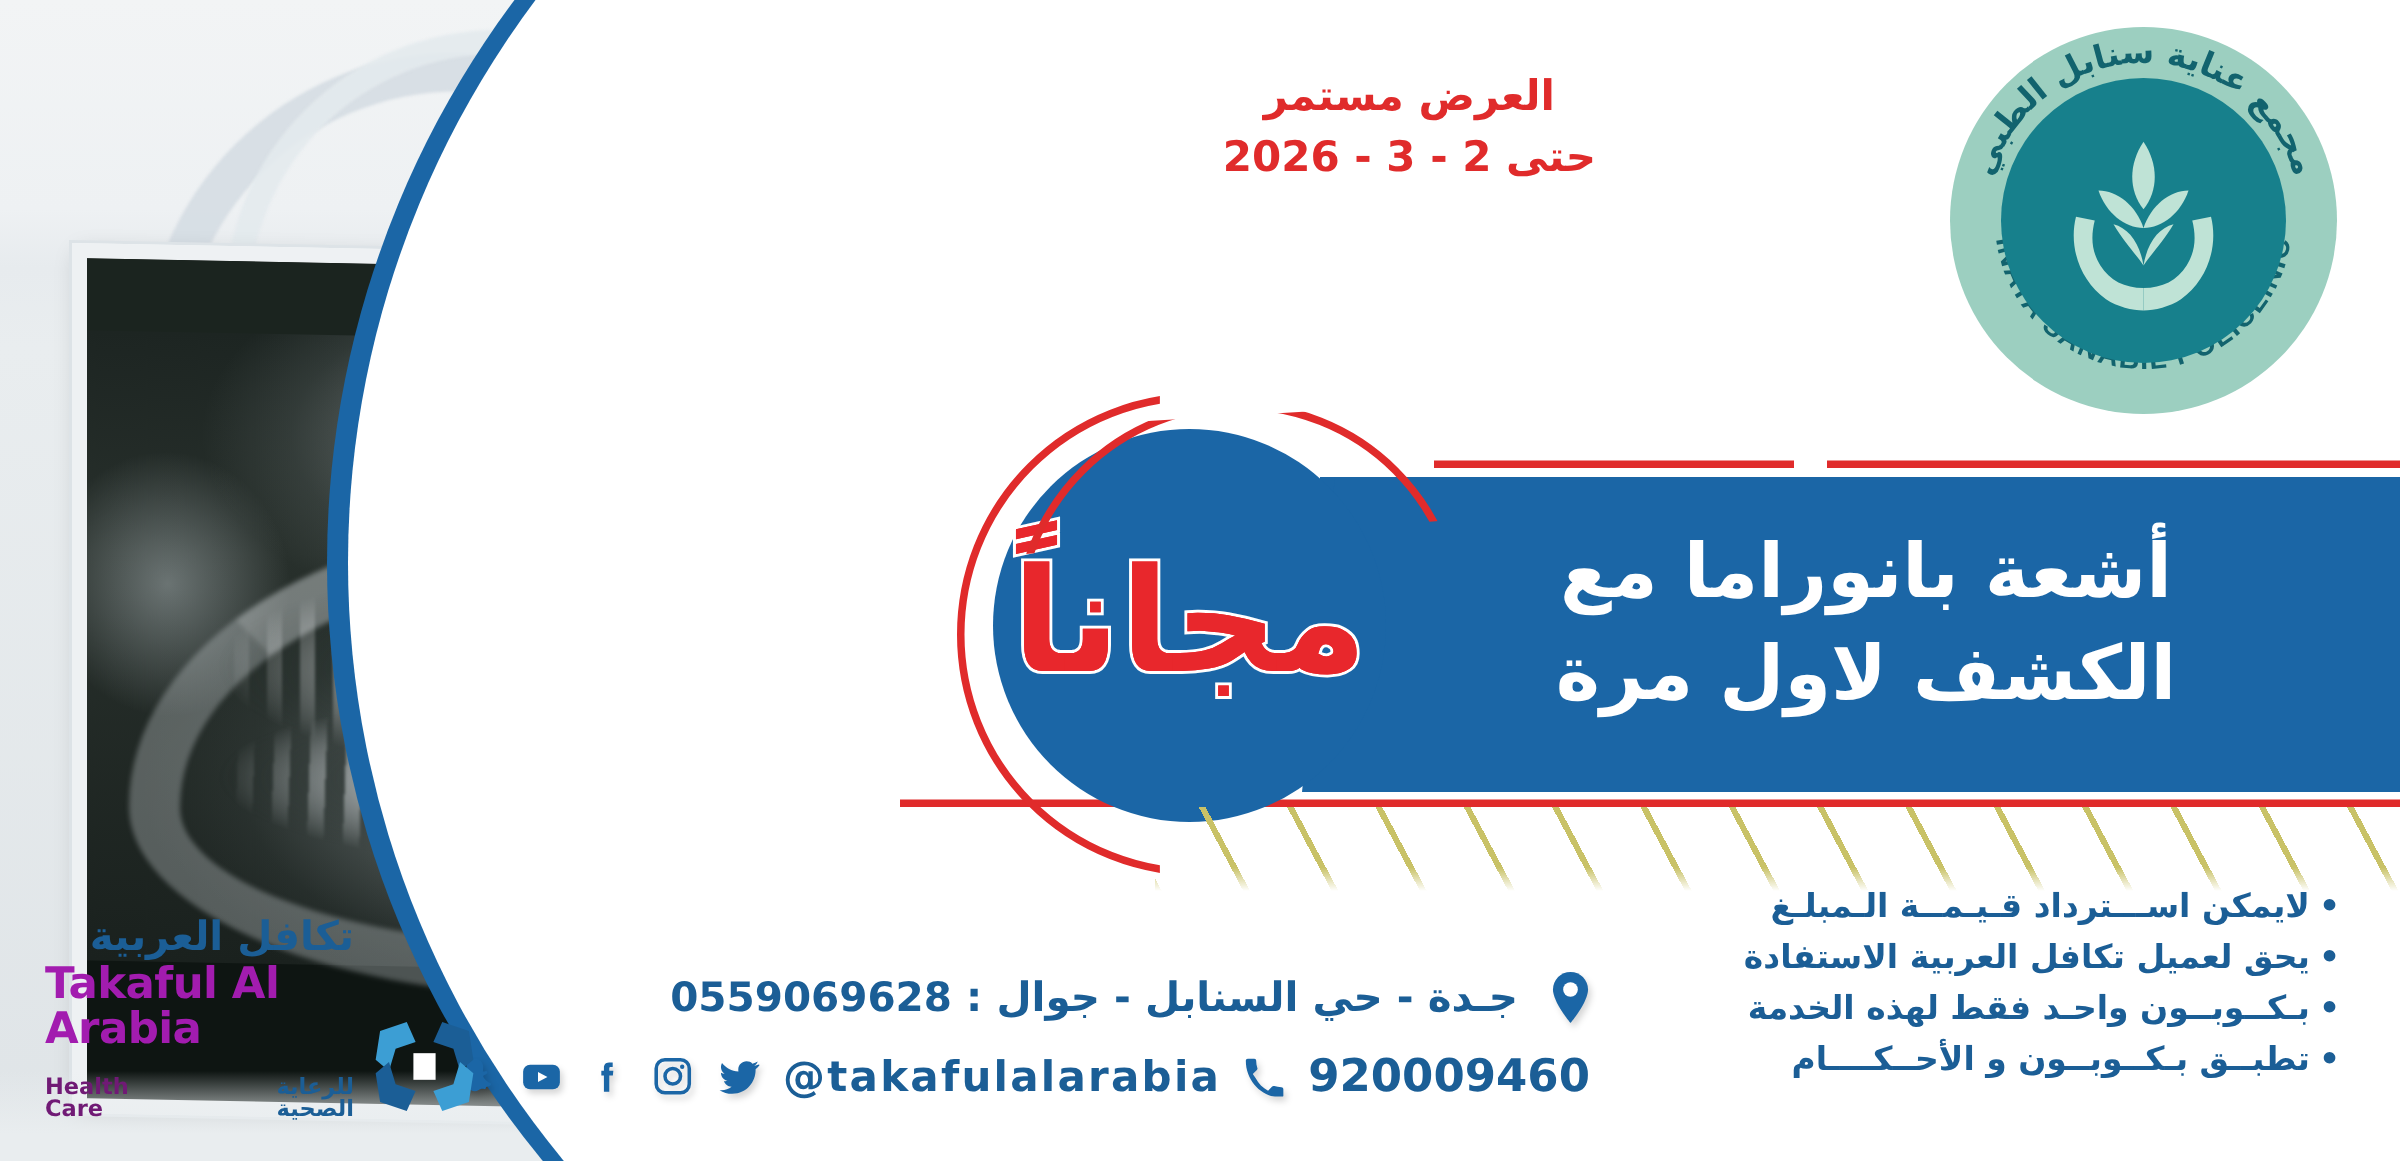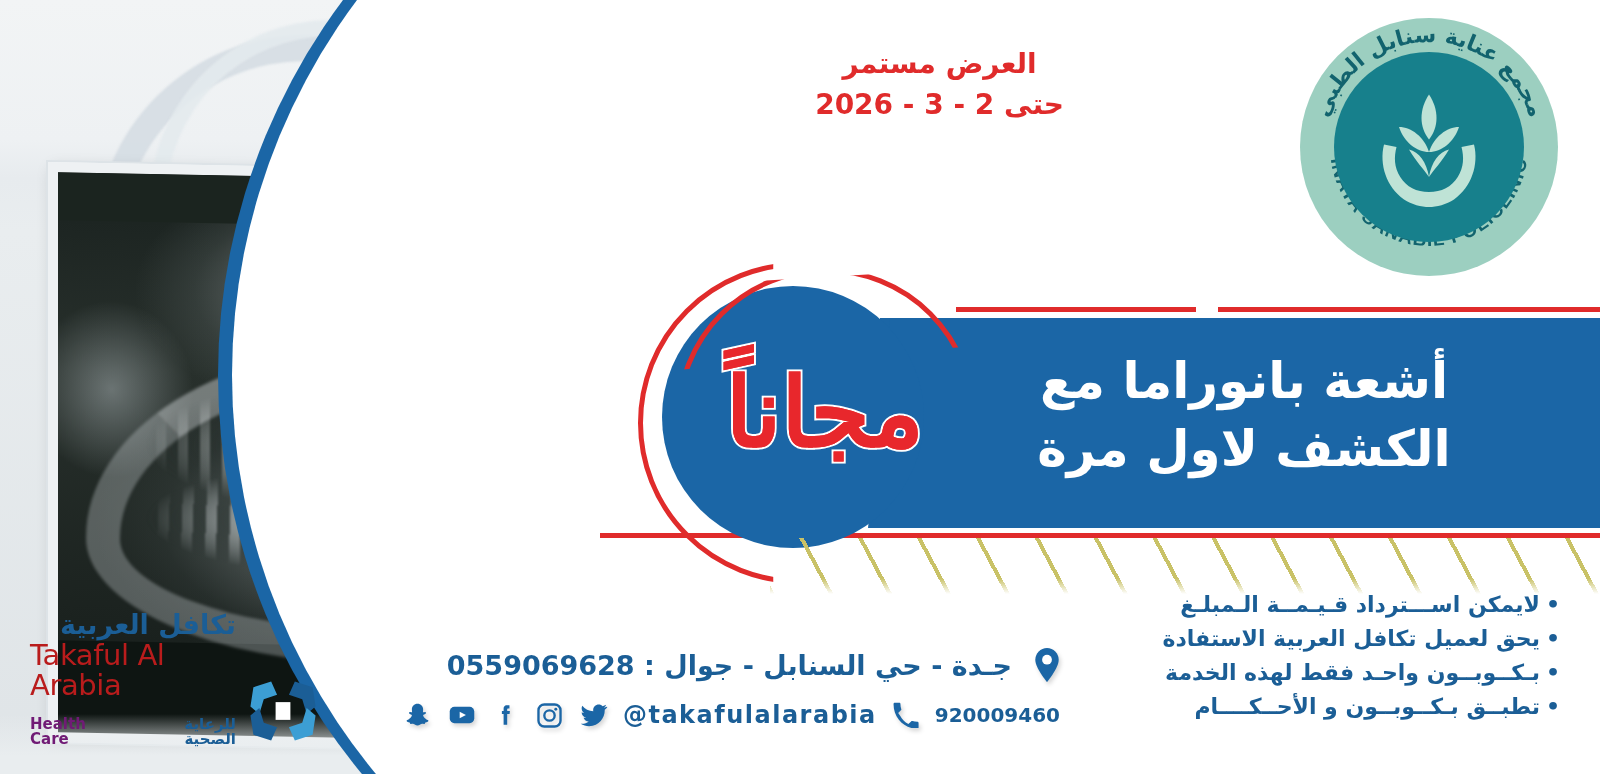--- a/index.html
+++ b/index.html
@@ -174,21 +174,21 @@
     color:#ffffff;font-weight:bold;
     font-size:50px;line-height:1.35;
     letter-spacing:.5px;
   }
 
   
   .free-circle{
     position:absolute;left:662px;top:286px;width:262px;height:262px;
     border-radius:50%;
     background:#1B66A6;
-    display:flex;align-items:center;font-family:Liberation Serif, serif;
+    display:flex;align-items:center;justify-content:center;
   }
   .free-text{
     color:#E8272C;
     font-size:96px;font-weight:bold;
     direction:rtl;
     line-height:1;
     margin-top:-6px;
     -webkit-text-stroke:4px #ffffff;
     paint-order:stroke fill;
     text-shadow:
@@ -231,39 +231,39 @@
   .contact-line{
     position:absolute;right:540px;top:648px;
     direction:rtl;display:flex;align-items:center;gap:22px;
     color:#1B5E96;font-weight:bold;font-size:27px;white-space:nowrap;
   }
   .social-line{
     position:absolute;right:540px;top:700px;
     direction:rtl;display:flex;align-items:center;gap:14px;
     color:#1B5E96;font-weight:bold;font-size:25px;white-space:nowrap;
   }
-  .handle{letter-spacing:1.5px;direction:ltr;font-size:24px;}
-  .phone-num{direction:ltr;font-size:20px;}
+  .handle{letter-spacing:1.5px;direction:ltr;font-size:28px;}
+  .phone-num{direction:ltr;font-size:30px;}
   .icon-sq{
     width:30px;height:30px;display:inline-flex;
     align-items:center;justify-content:center;
     filter:drop-shadow(2px 3px 2px rgba(0,0,0,.16));
   }
   .pin-icon{width:26px;height:34px;display:inline-flex;align-items:center;justify-content:center;
     filter:drop-shadow(2px 3px 2px rgba(0,0,0,.16));}
 
   
   .takaful{
     position:absolute;left:30px;top:648px;width:290px;height:100px;
     display:flex;align-items:flex-end;gap:10px;direction:rtl;
   }
   .takaful-mark{width:74px;height:74px;flex:none;}
   .takaful-text{display:flex;flex-direction:column;align-items:flex-start;line-height:1.05;}
   .tk-ar{font-size:27px;font-weight:bold;color:#1B5E96;direction:rtl;}
-  .tk-en{font-size:29px;font-weight:normal;color:#b91c1c;letter-spacing:-.4px;direction:ltr;}
+  .tk-en{font-size:29px;font-weight:bold;color:#a21caf;letter-spacing:-.4px;direction:ltr;}
   .tk-sub{display:flex;gap:8px;align-items:baseline;direction:rtl;}
   .tk-sub-ar{font-size:15px;font-weight:bold;color:#1B5E96;}
   .tk-sub-en{font-size:15px;font-weight:bold;color:#701a75;direction:ltr;margin-top:16px;}
 </style>
 </head>
 <body>
 
 <div id="banner">
 
   <div class="photo-clip">

